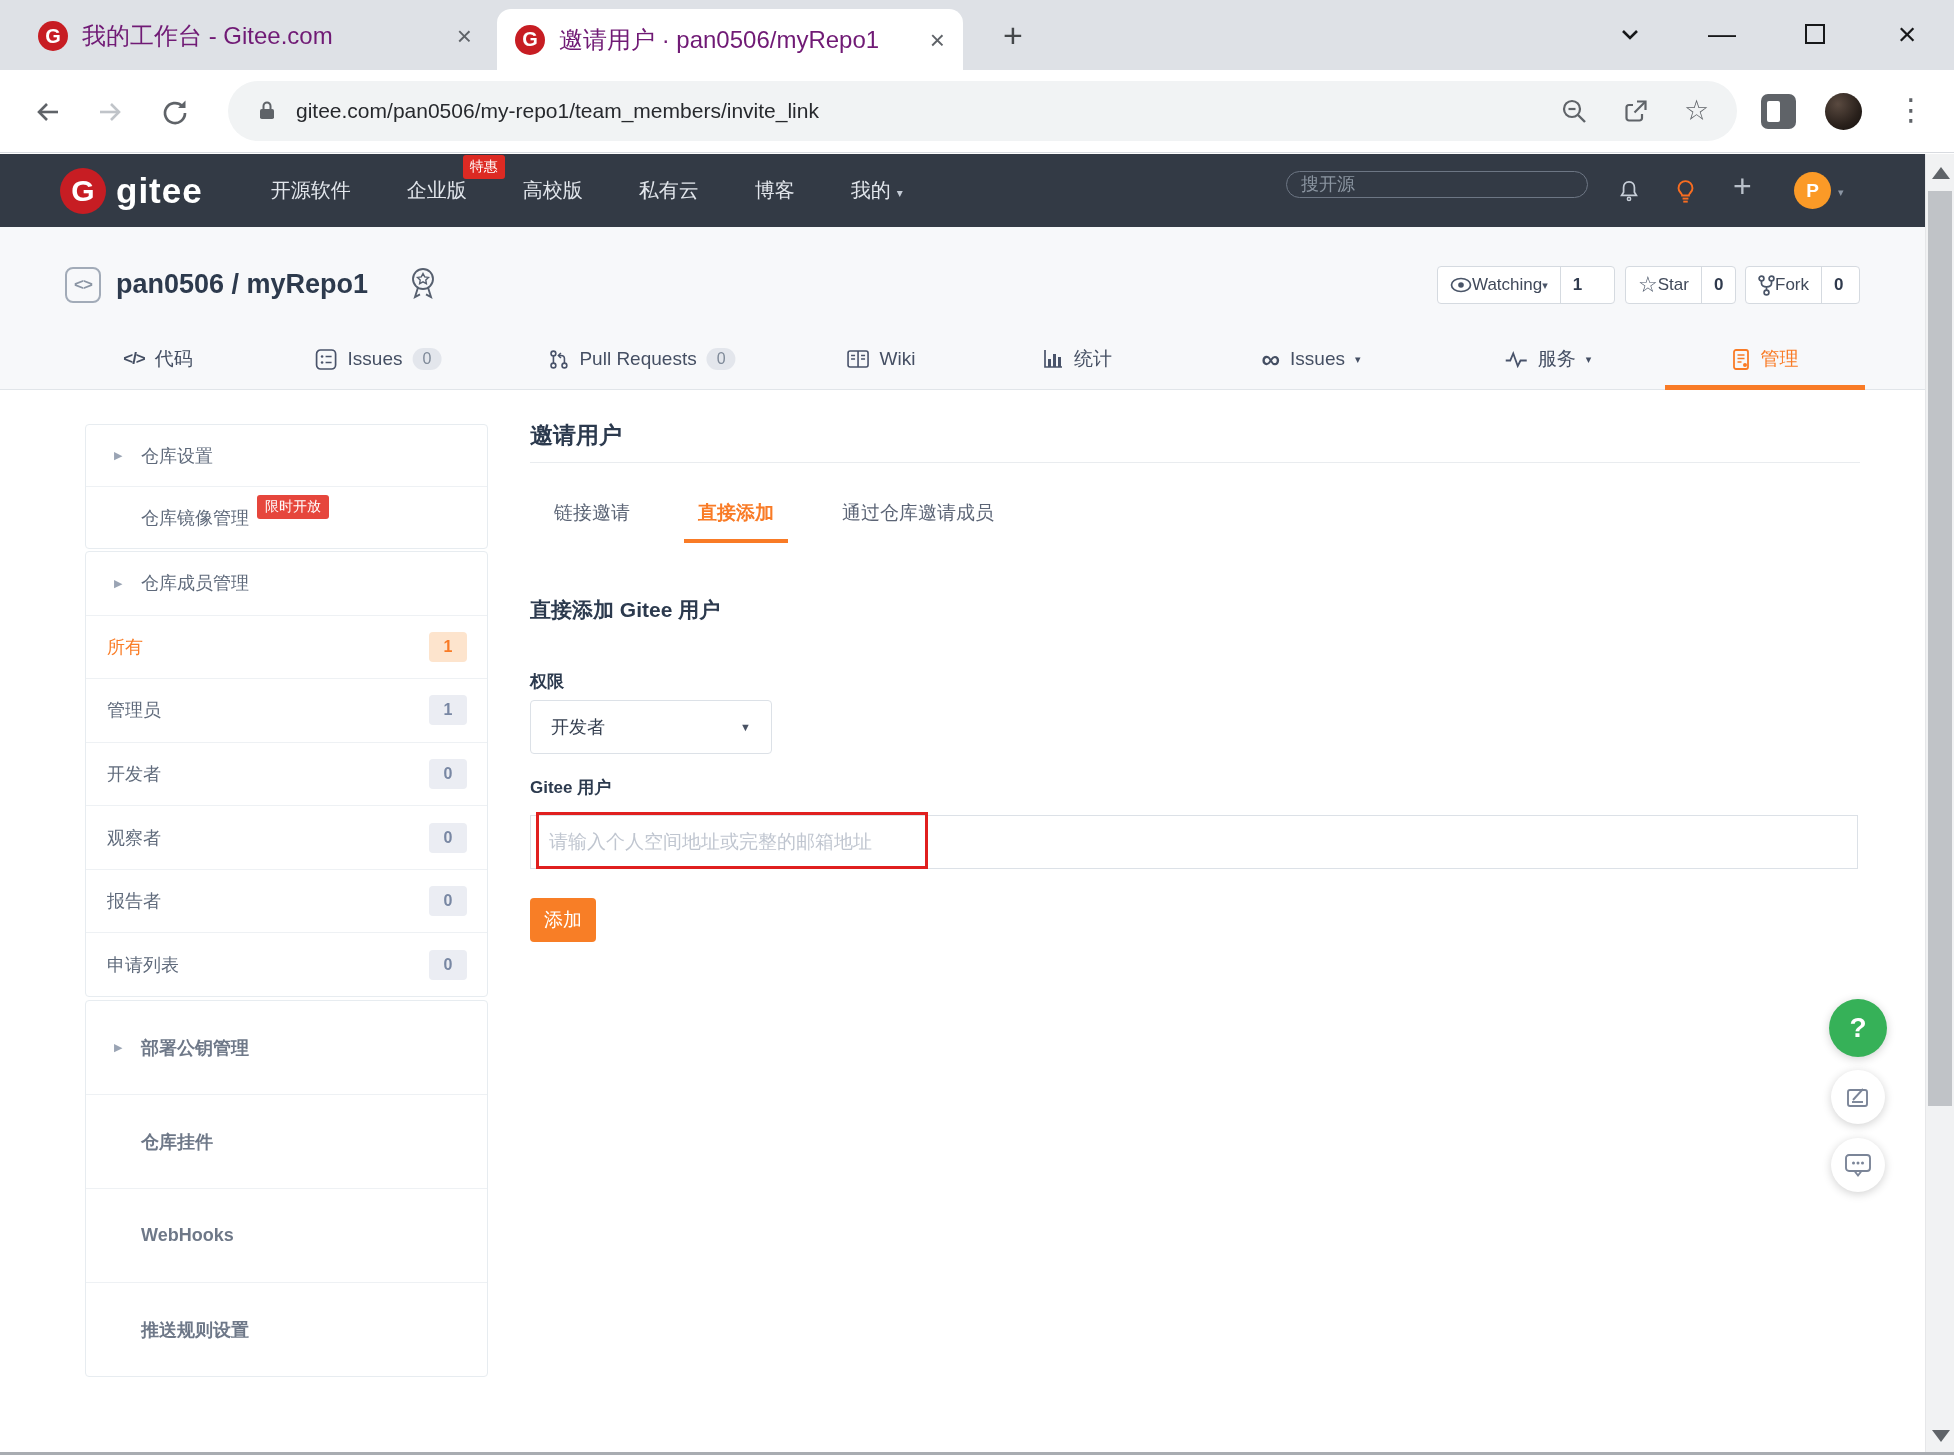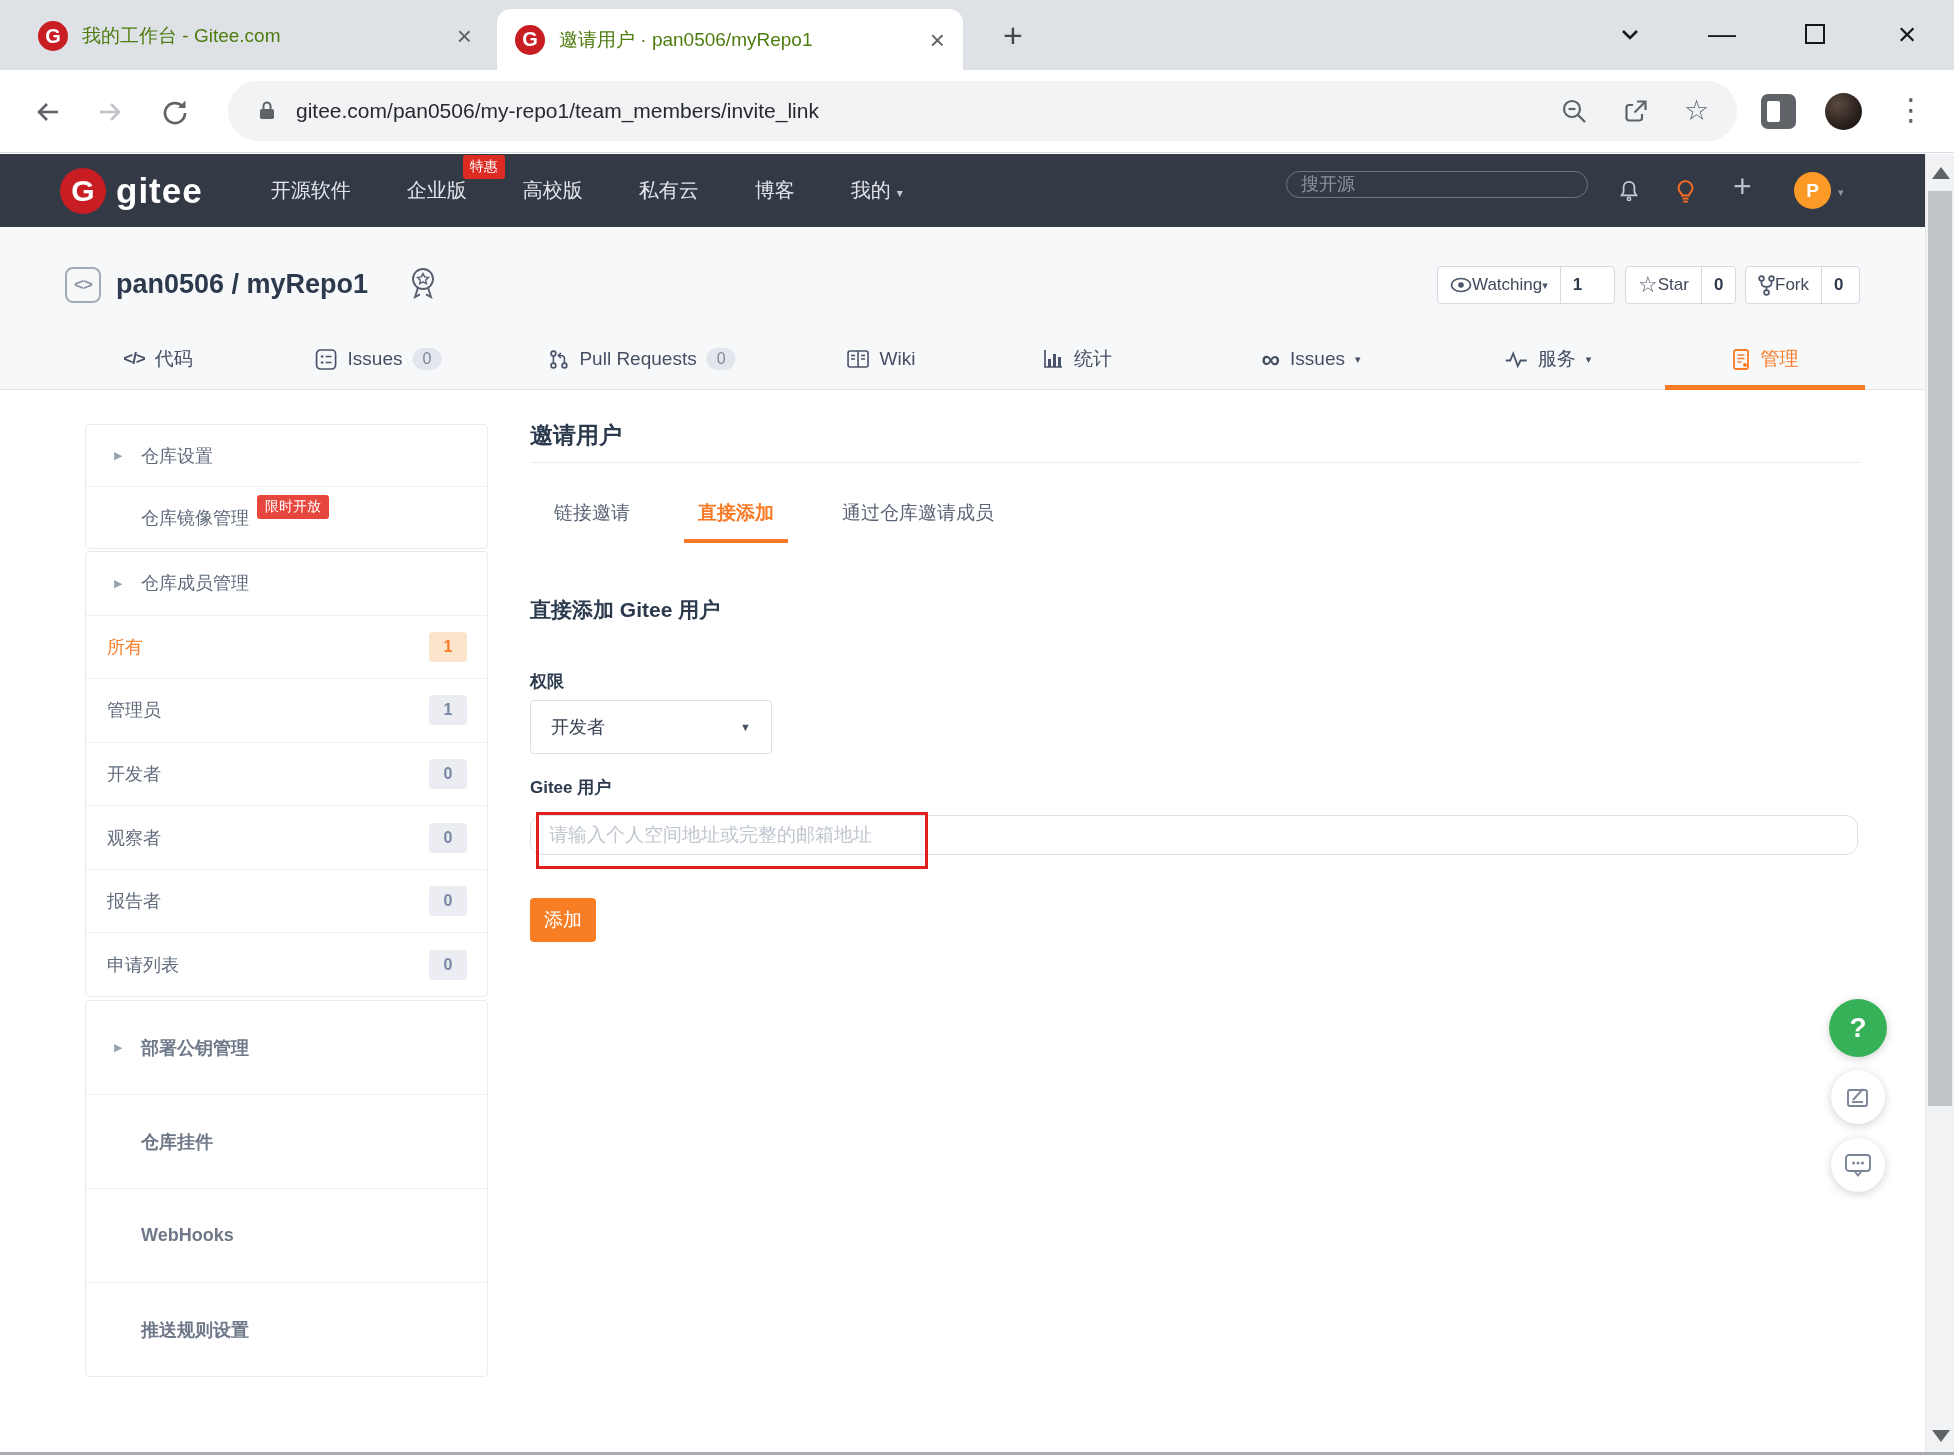--- a/index.html
+++ b/index.html
@@ -8,21 +8,21 @@
     font-family:"Liberation Sans","DejaVu Sans",sans-serif;border-bottom:3px solid #a8acb1}
   svg{display:block}
 
   
   .tabstrip{position:absolute;left:0;top:0;width:100%;height:70px;background:#dee1e6}
   .tab{position:absolute;display:flex;align-items:center;gap:14px;padding:0 18px}
   .tab-inactive{left:20px;top:8px;width:470px;height:56px;border-radius:10px}
   .tab-active{left:497px;top:9px;width:466px;height:61px;background:#fff;border-radius:14px 14px 0 0}
   .favicon{width:30px;height:30px;border-radius:50%;background:#c71d23;color:#fff;font-weight:bold;
     font-size:20px;display:flex;align-items:center;justify-content:center;flex:0 0 auto}
-  .tab-title{font-size:19px;color:#4d7c0f;white-space:nowrap;overflow:hidden;text-overflow:ellipsis;flex:1}
+  .tab-title{font-size:24px;color:#701a75;white-space:nowrap;overflow:hidden;text-overflow:ellipsis;flex:1}
   .tab-close{font-size:26px;line-height:1;color:#5f6368;flex:0 0 auto;cursor:default}
   .newtab{position:absolute;left:1003px;top:16px;font-size:34px;color:#44474a;line-height:38px}
   .winctl{position:absolute;top:14px;display:flex;align-items:center;justify-content:center;width:44px;height:40px;color:#17181a}
   .wc-min{left:1700px;font-size:28px}
   .wc-close{left:1885px;font-size:32px}
   .wc-max{left:1793px}
   .wc-max .sq{width:20px;height:20px;border:2.5px solid #17181a}
 
   
   .toolbar{position:absolute;left:0;top:70px;width:100%;height:83px;background:#fff;border-bottom:1px solid #d8dbe0}
@@ -94,21 +94,21 @@
   .page-title{position:absolute;left:530px;top:420px;font-size:23px;font-weight:bold;color:#2c3a4e}
   .title-divider{position:absolute;left:530px;top:462px;width:1330px;border-top:1px solid #e9ecef}
   .invite-tabs{position:absolute;left:552px;top:500px;display:flex;gap:52px;font-size:19px;color:#5c6576}
   .itab{padding:0 2px 15px 2px}
   .itab.active{color:#f97b26;font-weight:bold;border-bottom:4px solid #f97b26;padding:0 14px 13px 14px}
   .section-title{position:absolute;left:530px;top:596px;font-size:21px;font-weight:bold;color:#2c3a4e}
   .field-label{position:absolute;left:530px;font-size:17px;font-weight:bold;color:#2c3a4e}
   .perm-select{position:absolute;left:530px;top:700px;width:242px;height:54px;border:1px solid #dce1e7;border-radius:4px;
     background:#fff;display:flex;align-items:center;justify-content:space-between;padding:0 20px;font-size:18px;color:#323c4d}
   .perm-select .sel-caret{font-size:11px;color:#4a5364}
-  .user-input{position:absolute;left:530px;top:815px;width:1328px;height:40px;border:1px solid #dce1e7;border-radius:12px;
+  .user-input{position:absolute;left:530px;top:815px;width:1328px;height:54px;border:1px solid #dce1e7;border-radius:0;
     font-size:19px;color:#333;padding:0 18px;outline:none}
   .user-input::placeholder{color:#c0c6d0}
   .annotation-box{position:absolute;left:536px;top:812px;width:392px;height:57px;border:3px solid #e01f1f;pointer-events:none;z-index:6}
   .add-btn{position:absolute;left:530px;top:898px;width:66px;height:44px;background:#f87e26;border:none;border-radius:4px;
     color:#fff;font-size:19px;display:flex;align-items:center;justify-content:center}
 
   
   .float-btn{position:absolute;border-radius:50%;display:flex;align-items:center;justify-content:center;
     box-shadow:0 2px 10px rgba(0,0,0,.18);background:#fff}
   .fb-help{left:1829px;top:999px;width:58px;height:58px;background:#36b158;color:#fff;font-size:28px;font-weight:bold}

